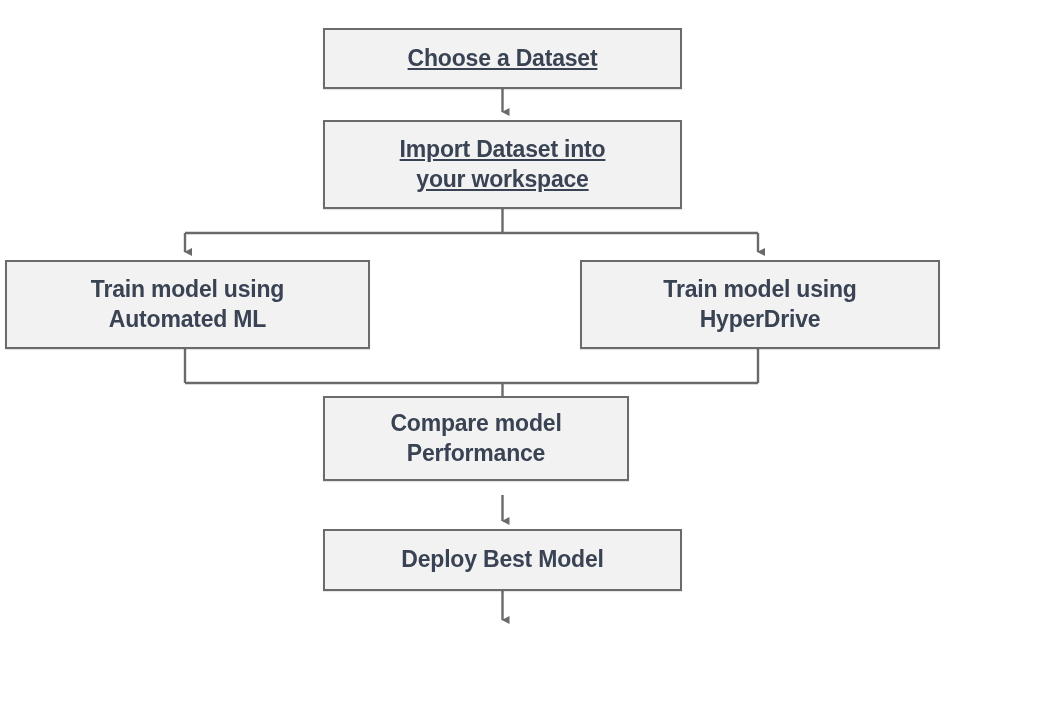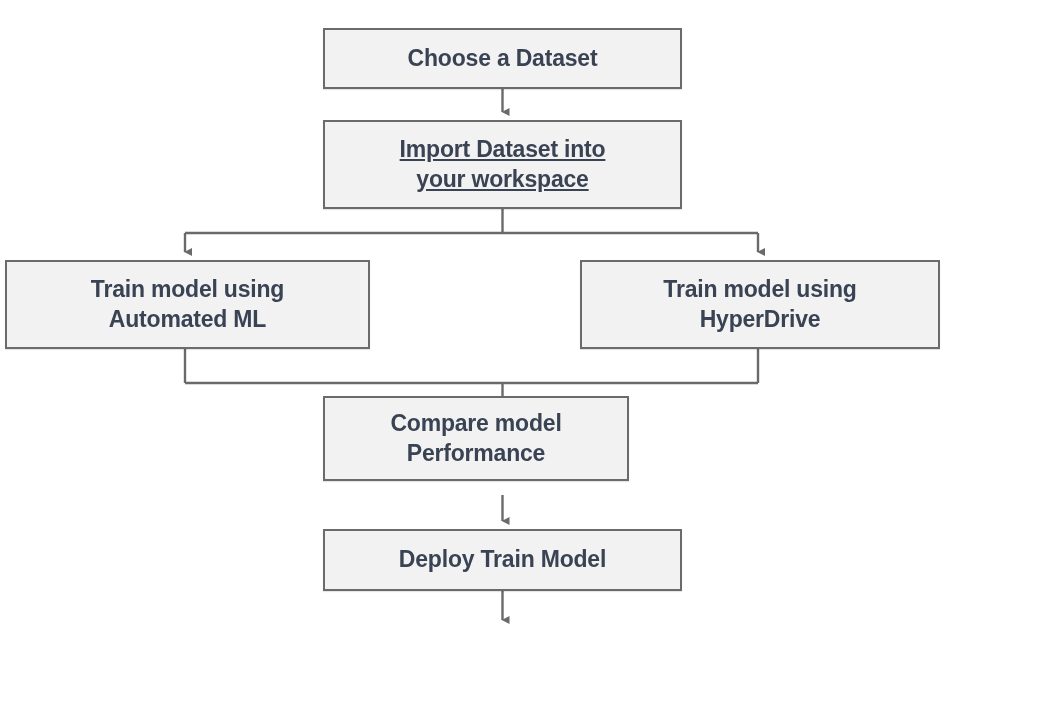--- a/index.html
+++ b/index.html
@@ -42,21 +42,21 @@
     letter-spacing: -0.2px;
     padding: 2px 8px;
     box-shadow: 0 1px 1px rgba(0,0,0,0.10);
   }
   .node .label {
     display: block;
     white-space: pre-line;
   }
 
   
-  #node-choose-dataset   { left: 323px; top: 28px;  width: 359px; height: 61px; }
+  #node-choose-dataset   { left: 323px; top: 28px;  width: 359px; height: 61px; text-decoration: underline; }
   #node-import-dataset   { left: 323px; top: 120px; width: 359px; height: 89px; text-decoration: underline; }
   #node-train-automl     { left: 5px;   top: 260px; width: 365px; height: 89px; }
   #node-train-hyperdrive { left: 580px; top: 260px; width: 360px; height: 89px; }
   #node-compare-model    { left: 323px; top: 396px; width: 306px; height: 85px; }
   #node-deploy-model     { left: 323px; top: 529px; width: 359px; height: 62px; }
   #node-test-endpoint    { left: 323px; top: 628px; width: 359px; height: 61px; }
 </style>
 </head>
 <body>
 
@@ -113,17 +113,17 @@
     <span class="label">Train model using
 HyperDrive</span>
   </div>
 
   <div class="node" id="node-compare-model">
     <span class="label">Compare model
 Performance</span>
   </div>
 
   <div class="node" id="node-deploy-model">
-    <span class="label">Deploy Train Model</span>
+    <span class="label">Deploy Best Model</span>
   </div>
 
 
 </div>
 
 </body></html>

